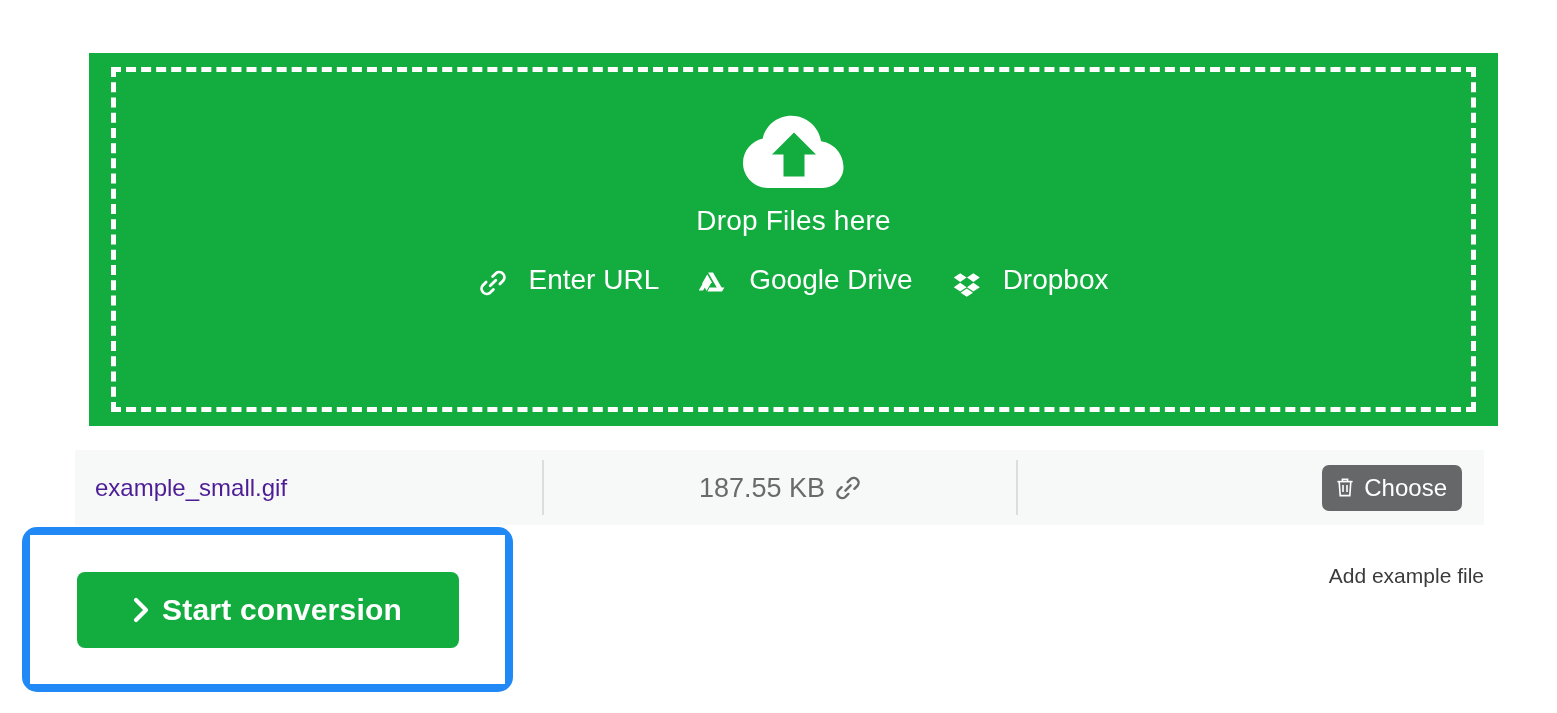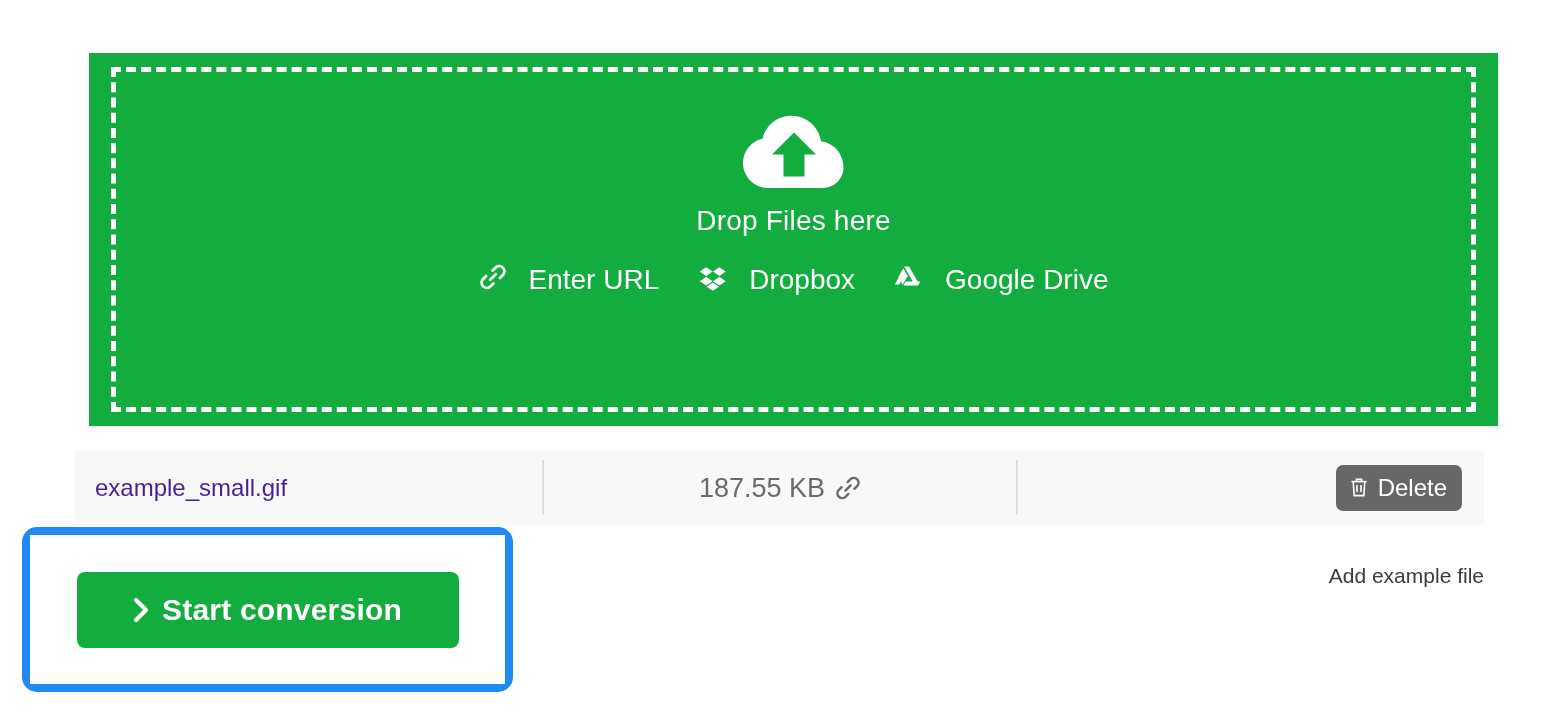--- a/index.html
+++ b/index.html
@@ -79,21 +79,21 @@
   }
 
   #source-options {
     margin-top: 25px;
     display: flex;
     align-items: center;
     gap: 40px;
   }
   .source-option {
     display: inline-flex;
-    align-items: flex-start;
+    align-items: flex-end;
     gap: 22px;
     color: #ffffff;
     font-size: 28px;
     line-height: 34px;
     cursor: pointer;
     white-space: nowrap;
   }
   .source-option .src-icon {
     display: block;
     width: 28px;
@@ -259,40 +259,40 @@
             <path d="M13.6 7.6 17 4.2a5.2 5.2 0 0 1 7.3 7.3l-3.4 3.4"></path>
             <path d="M14.4 20.4 11 23.8a5.2 5.2 0 0 1-7.3-7.3l3.4-3.4"></path>
           </g>
         </svg>
         <span>Enter URL</span>
       </div>
 
       <div class="source-option">
         <svg class="src-icon" viewBox="0 0 28 28">
           <g fill="#ffffff">
+            <polygon points="14,3.6 23.8,20.4 18.9,20.4 9.1,3.6"></polygon>
+            <polygon points="8.1,5.4 13.1,14 4.1,14 -0.4,21.6 4.1,21.6 9.1,13 "></polygon>
+            <polygon points="3.6,22.6 8.3,22.6 10.6,18.4 25.4,18.4 23,22.6"></polygon>
+            <polygon points="8.2,5.6 3.2,14.2 7.6,21.8 12.6,13.2"></polygon>
+          </g>
+        </svg>
+        <span>Google Drive</span>
+      </div>
+
+      <div class="source-option">
+        <svg class="src-icon" viewBox="0 0 28 28">
+          <g fill="#ffffff">
             <polygon points="7.2,4.2 0.8,8.6 7.2,13 13.6,8.6"></polygon>
             <polygon points="20.4,4.2 14,8.6 20.4,13 26.8,8.6"></polygon>
             <polygon points="7.2,13.8 0.8,18.2 7.2,22.6 13.6,18.2"></polygon>
             <polygon points="20.4,13.8 14,18.2 20.4,22.6 26.8,18.2"></polygon>
             <polygon points="13.8,19.6 7.6,23.8 13.8,27.8 20,23.8"></polygon>
           </g>
         </svg>
         <span>Dropbox</span>
-      </div>
-
-      <div class="source-option">
-        <svg class="src-icon" viewBox="0 0 28 28">
-          <g fill="#ffffff">
-            <polygon points="14,3.6 23.8,20.4 18.9,20.4 9.1,3.6"></polygon>
-            <polygon points="8.1,5.4 13.1,14 4.1,14 -0.4,21.6 4.1,21.6 9.1,13 "></polygon>
-            <polygon points="3.6,22.6 8.3,22.6 10.6,18.4 25.4,18.4 23,22.6"></polygon>
-            <polygon points="8.2,5.6 3.2,14.2 7.6,21.8 12.6,13.2"></polygon>
-          </g>
-        </svg>
-        <span>Google Drive</span>
       </div>
 
     </div>
   </div>
 </div>
 
 <div id="file-row">
   <div class="file-cell" id="file-name-cell">
     <span id="file-name-text">example_small.gif</span>
   </div>
@@ -315,21 +315,21 @@
   <div class="file-cell" id="file-actions-cell">
     <button id="delete-button">
       <svg class="trash-glyph" viewBox="0 0 20 22">
         <g fill="none" stroke="#ffffff" stroke-width="1.6">
           <path d="M2.4 5.6h15.2"></path>
           <path d="M7.4 5.4V3.4h5.2v2"></path>
           <path d="M4.2 5.8 5.2 19.6h9.6l1-13.8"></path>
           <path d="M8 9v7M12 9v7"></path>
         </g>
       </svg>
-      <span>Delete</span>
+      <span>Choose</span>
     </button>
   </div>
 </div>
 
 <div id="add-example-file">Add example file</div>
 
 <div id="start-conversion-highlight">
   <div id="start-conversion-highlight-inner">
     <button id="start-conversion-button">
       <svg class="chevron-glyph" viewBox="0 0 17 26">

